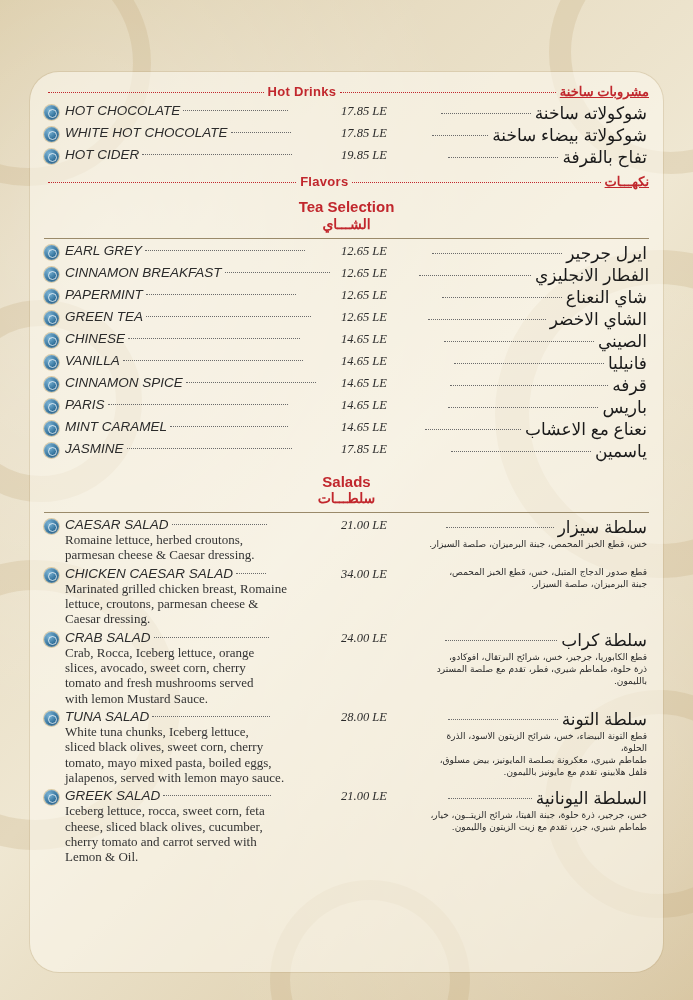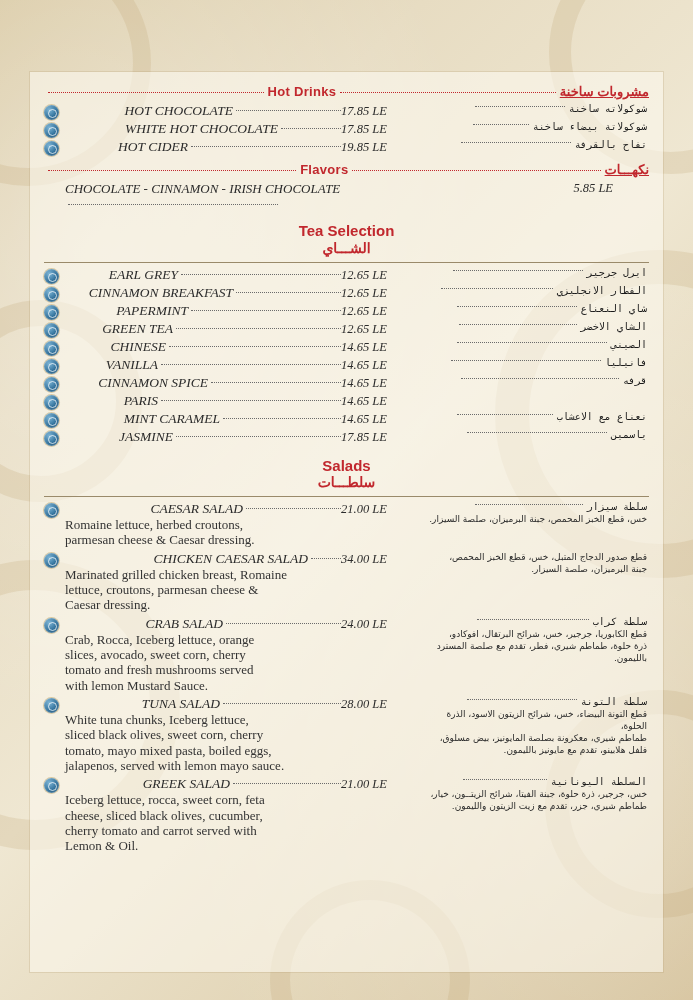--- a/index.html
+++ b/index.html
@@ -40,20 +40,21 @@
   .orn.o7 { width: 160px; height: 160px; left: 270px; top: 880px; border-width: 20px; }
 
   .sheet {
     position: absolute;
     left: 30px;
     top: 72px;
     width: 633px;
     height: 900px;
     background: rgba(252,248,238,0.60);
     box-shadow: 0 0 0 1px rgba(180,155,110,0.25);
+    border-radius: 29px;
   }
 
   .content {
     position: relative;
     padding: 10px 14px 0 14px;
   }
 
   
   .sec-head {
     display: flex;
@@ -115,27 +116,26 @@
   }
   .bullet.blank { background: none; box-shadow: none; }
   .bullet.blank::after { display: none; }
 
   .en-col {
     flex: 0 0 282px;
     padding-left: 6px;
     box-sizing: border-box;
   }
   .en-name {
-    font-family: Liberation Serif, serif;
+    font-family: Liberation Sans, sans-serif;
     font-style: italic;
     font-size: 13.5px;
     color: #2b2b2b;
     white-space: nowrap;
     overflow: hidden;
-    text-align: right;
   }
   .en-name .dotfill {
     display: inline-block;
     width: 105px;
     border-bottom: 1px dotted #6b6b6b;
     transform: translateY(-4px);
     margin-left: 3px;
   }
   .en-name .dotfill.short { width: 60px; }
   .en-desc {
@@ -153,22 +153,22 @@
     color: #2b2b2b;
     padding-top: 1px;
   }
   .ar-col {
     flex: 1;
     direction: rtl;
     text-align: right;
     padding-right: 2px;
   }
   .ar-name {
-    font-family: Liberation Mono, monospace;
-    font-size: 10px;
+    font-family: Liberation Sans, sans-serif;
+    font-size: 17px;
     color: #1a1a1a;
     white-space: nowrap;
   }
   .ar-name .dotfill {
     display: inline-block;
     width: 90px;
     border-bottom: 1px dotted #6b6b6b;
     transform: translateY(-5px);
     margin-right: 4px;
   }
@@ -255,25 +255,20 @@
         </div>
       </div>
 
       <div class="sec-head" style="margin-top:6px">
         <span class="dots"></span>
         <span class="en">Flavors</span>
         <span class="dots"></span>
         <span class="ar">نكهـــات</span>
       </div>
 
-      <div class="item">
-        <div class="bullet blank"></div>
-        <div class="flavor-line" style="flex:1"><span>CHOCOLATE - CINNAMON - IRISH CHOCOLATE</span><span class="flavor-dots"></span></div>
-        <div class="flavor-price" style="flex:0 0 120px; text-align:right; padding-right:36px;">5.85  LE</div>
-      </div>
 
       <div class="center-title" style="margin-top:10px">
         <span class="en">Tea Selection</span>
         <span class="ar">الشـــاي</span>
       </div>
       <hr class="rule">
 
       <div class="item">
         <div class="bullet"></div>
         <div class="en-col">
@@ -350,20 +345,23 @@
             <div class="ar-name"><span>قرفه</span><span class="dotfill" style="width:158px"></span></div>
           </div>
       </div>
 
       <div class="item">
         <div class="bullet"></div>
         <div class="en-col">
             <div class="en-name"><span>PARIS</span><span class="dotfill" style="width:180px"></span></div>
           </div>
         <div class="price-col">14.65  LE</div>
+        <div class="ar-col">
+            <div class="ar-name"><span>باريس</span><span class="dotfill" style="width:150px"></span></div>
+          </div>
       </div>
 
       <div class="item">
         <div class="bullet"></div>
         <div class="en-col">
             <div class="en-name"><span>MINT CARAMEL</span><span class="dotfill" style="width:118px"></span></div>
           </div>
         <div class="price-col">14.65  LE</div>
         <div class="ar-col">
             <div class="ar-name"><span>نعناع مع الاعشاب</span><span class="dotfill" style="width:96px"></span></div>

